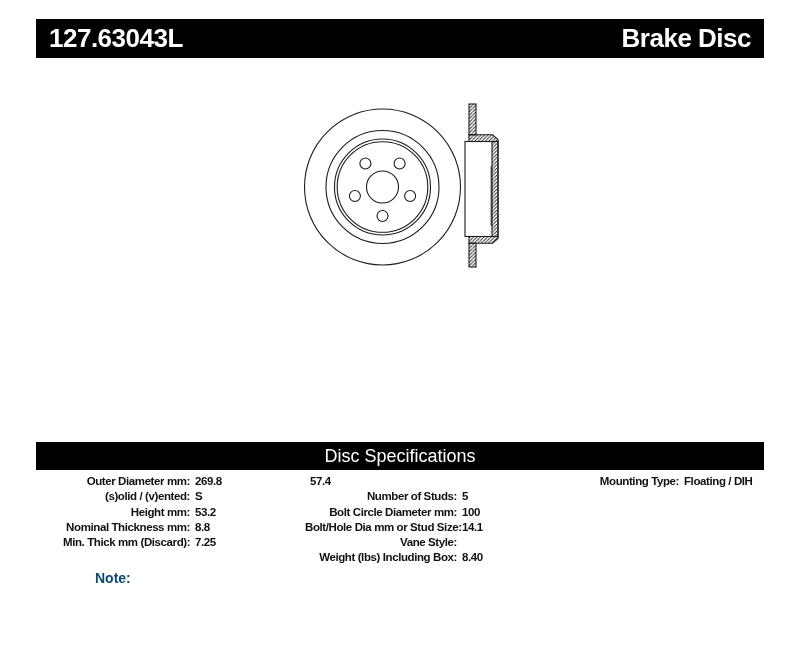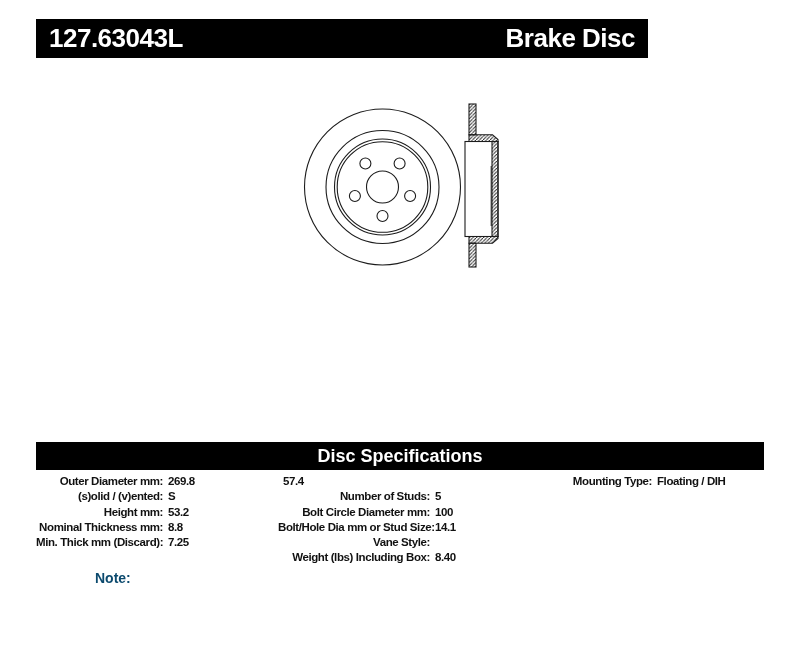--- a/index.html
+++ b/index.html
@@ -5,40 +5,41 @@
   html,body{margin:0;padding:0;background:#ffffff;}
   .page{
     position:relative;
     width:800px;height:655px;
     background:#ffffff;
     font-family:"Liberation Sans", sans-serif;
     overflow:hidden;
   }
   
   .header-bar{
-    position:absolute;left:36px;top:19px;width:612px;height:39px;
+    position:absolute;left:36px;top:19px;width:728px;height:39px;
     background:#000000;color:#ffffff;
     display:flex;justify-content:space-between;align-items:center;
     box-sizing:border-box;padding:0 13px;
     font-size:26px;font-weight:bold;letter-spacing:-0.5px;
   }
   
   .drawing-svg{position:absolute;left:280px;top:90px;width:240px;height:195px;}
   
   .spec-bar{
     position:absolute;left:36px;top:442px;width:728px;height:28px;
     background:#000000;color:#ffffff;
     display:flex;justify-content:center;align-items:center;
-    font-size:18px;font-weight:bold;
+    font-size:18px;font-weight:normal;
   }
   
   .spec-col{
     position:absolute;top:474px;
     font-size:11.5px;font-weight:bold;color:#111111;
     letter-spacing:-0.4px;
+    margin-left:27px;
   }
   .spec-col.col-left{left:36px;width:250px;}
   .spec-col.col-mid{left:278px;width:270px;}
   .spec-col.col-right{left:538px;width:240px;}
   .spec-row{display:flex;line-height:15.3px;white-space:pre;}
   .spec-label{flex:none;text-align:right;}
   .col-left  .spec-label{width:127px;}
   .col-mid   .spec-label{width:152px;}
   .col-right .spec-label{width:114px;}
   .spec-value{margin-left:5px;text-align:left;}

